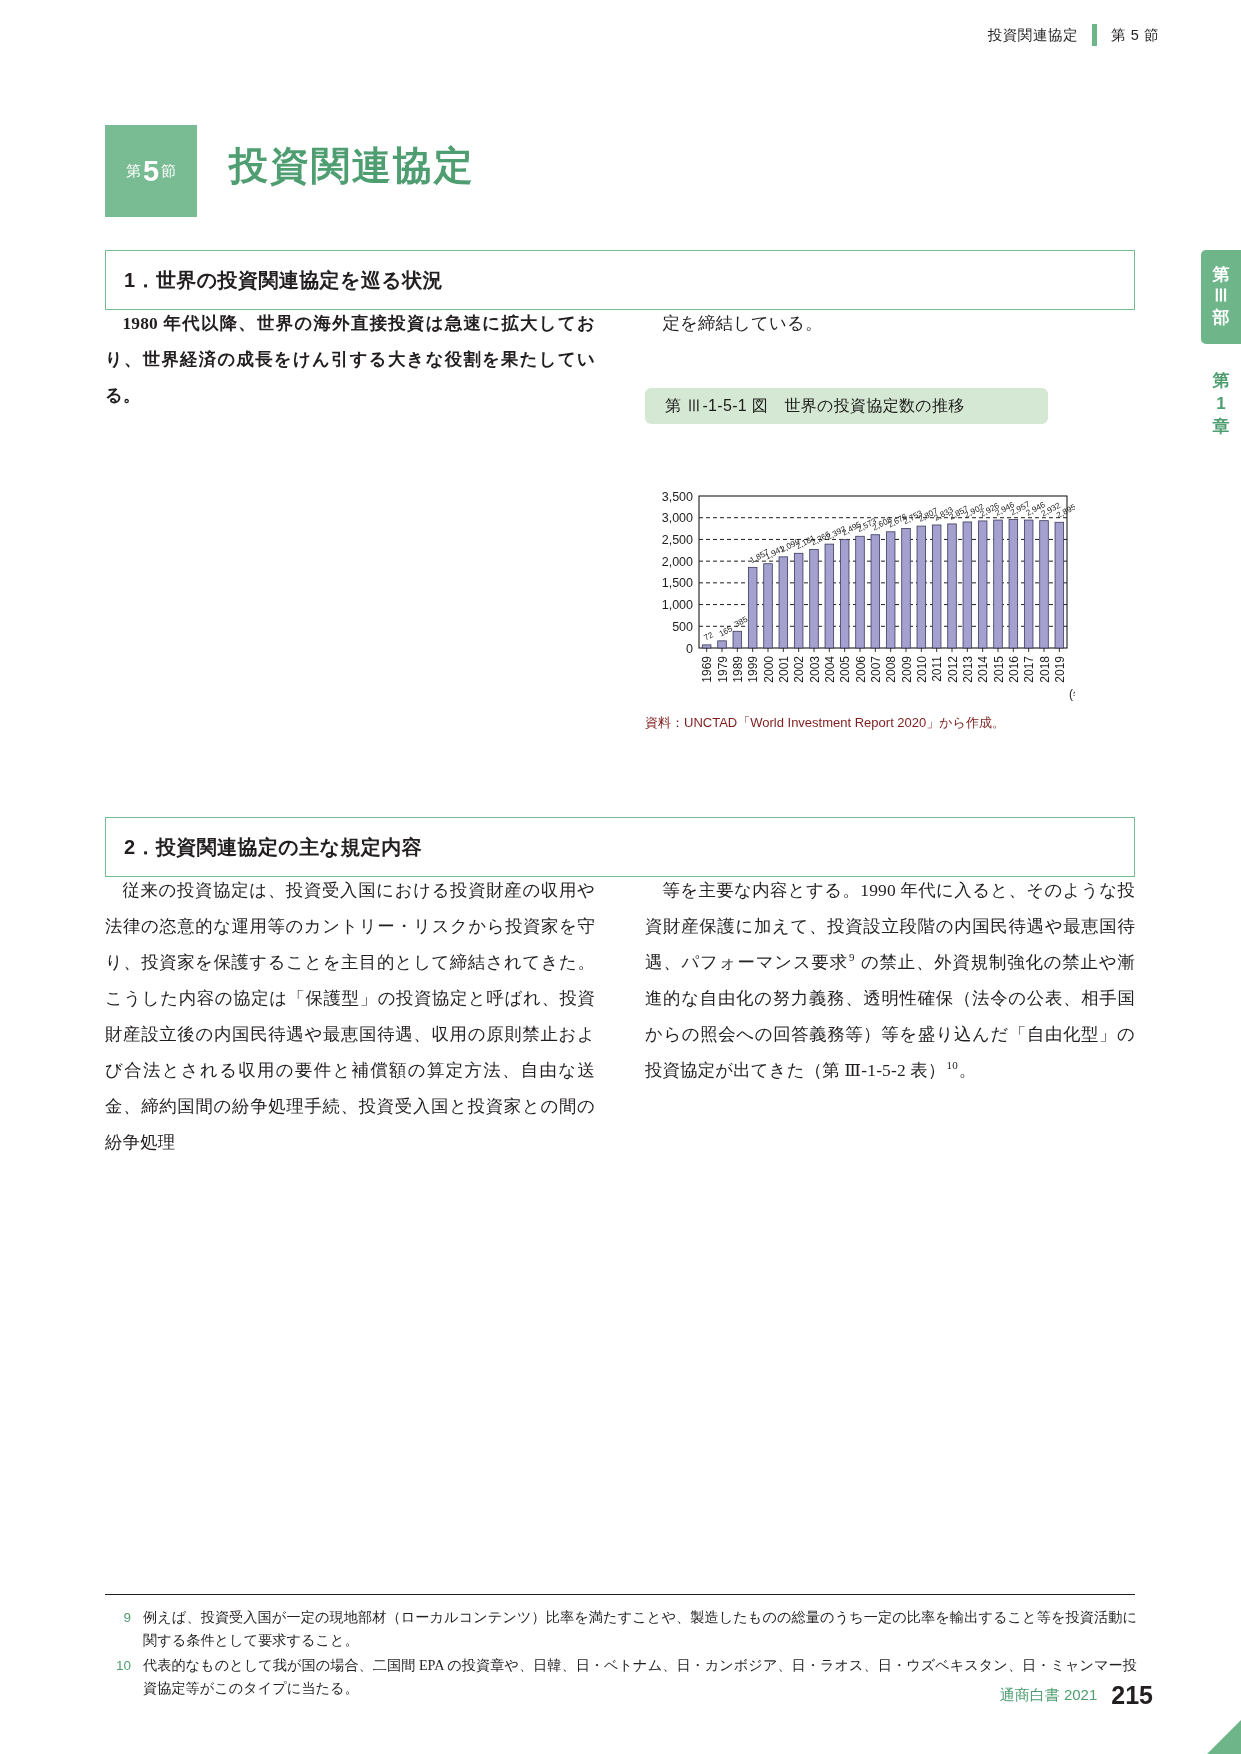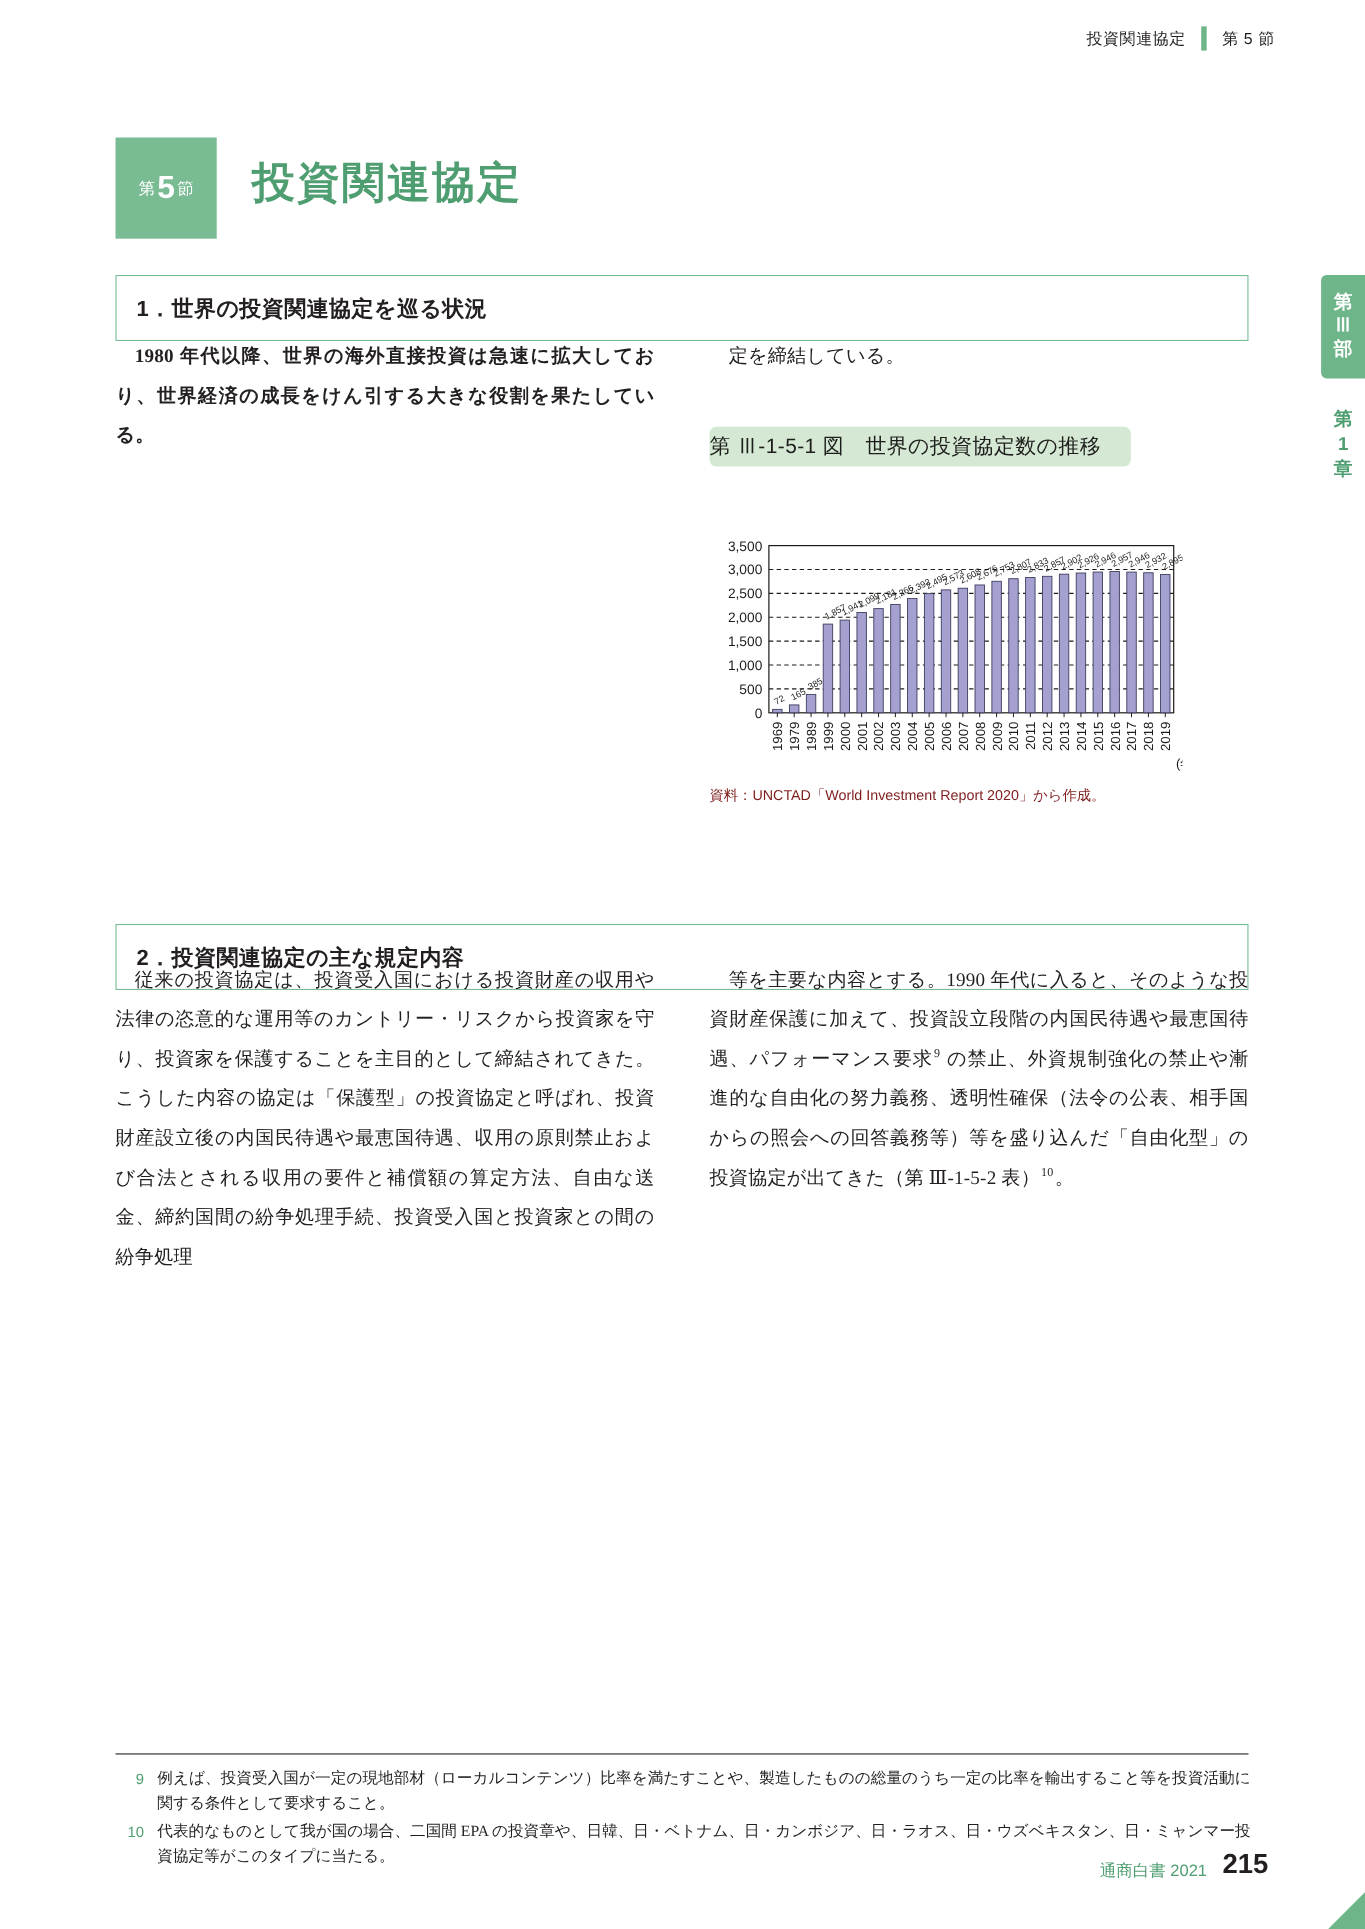--- a/index.html
+++ b/index.html
@@ -121,21 +121,21 @@
   }
   .sub-head .label {
     font-family: "Liberation Sans", sans-serif;
     font-size: 20px;
     font-weight: bold;
     color: #231f20;
     padding-left: 18px;
     letter-spacing: .02em;
   }
   #sub-head-1 { top: 250px; }
-  #sub-head-2 { top: 840px; text-align: center; }
+  #sub-head-2 { top: 817px; text-align: center; }
 
   
   .col {
     position: absolute;
     width: 490px;
     font-size: 17.4px;
     line-height: 2.07;
     text-align: justify;
     text-justify: inter-ideograph;
     letter-spacing: .01em;
@@ -159,22 +159,23 @@
     left: 645px;
     top: 388px;
     width: 430px;
   }
   .fig-title {
     background: #d5e8d4;
     border-radius: 6px;
     height: 36px;
     display: flex;
     align-items: center;
-    font-family: "Liberation Sans", sans-serif;
-    font-size: 19px;
+    padding-left: 20px;
+    font-family: "Liberation Sans", sans-serif;
+    font-size: 16px;
     color: #1d1d1b;
     letter-spacing: .02em;
     width: 383px;
   }
   .chart-wrap {
     position: relative;
     margin-top: 14px;
     width: 430px;
     height: 268px;
   }
@@ -215,21 +216,21 @@
     padding-top: 1px;
   }
   .fn-body { padding-left: 12px; flex: 1; }
 
   
   .page-footer {
     position: absolute;
     right: 88px;
     bottom: 44px;
     display: flex;
-    align-items: flex-end;
+    align-items: center;
     gap: 14px;
   }
   .pf-book {
     color: #4f9e71;
     font-family: "Liberation Sans", sans-serif;
     font-size: 15px;
   }
   .pf-num {
     font-family: "Liberation Sans", sans-serif;
     font-size: 25px;

